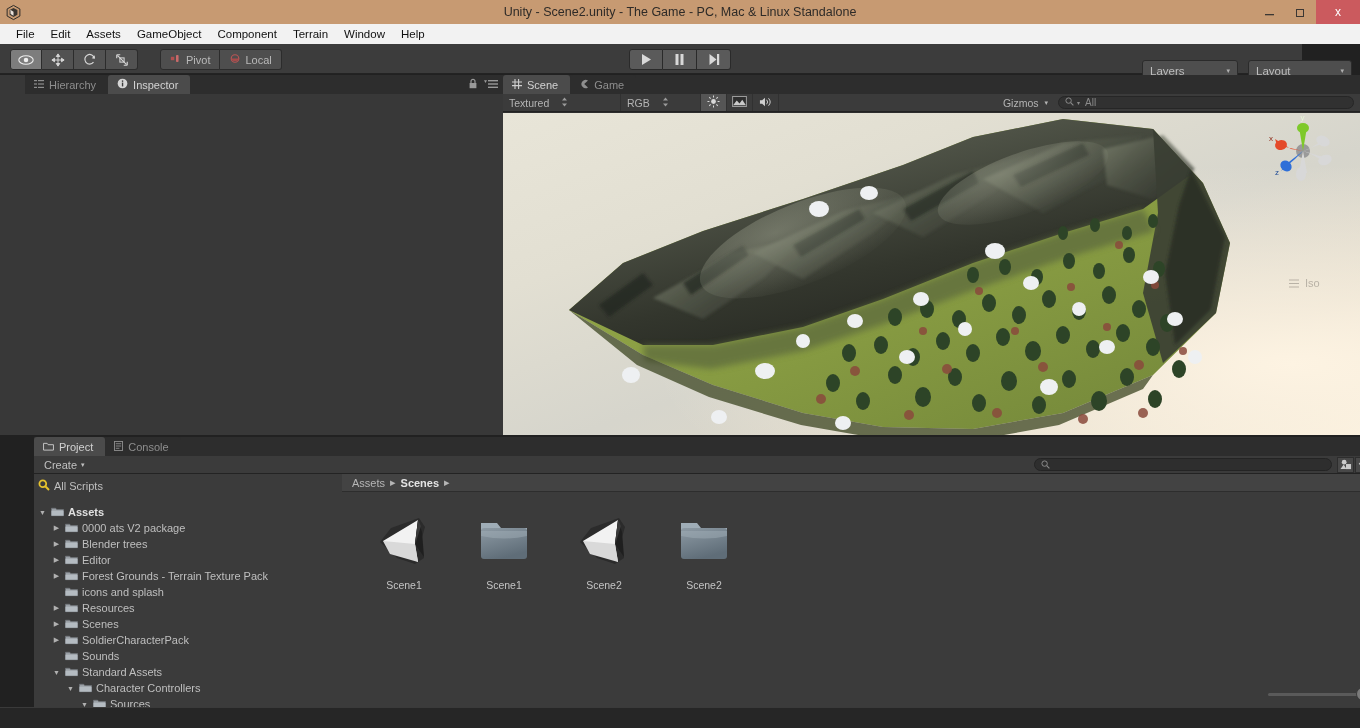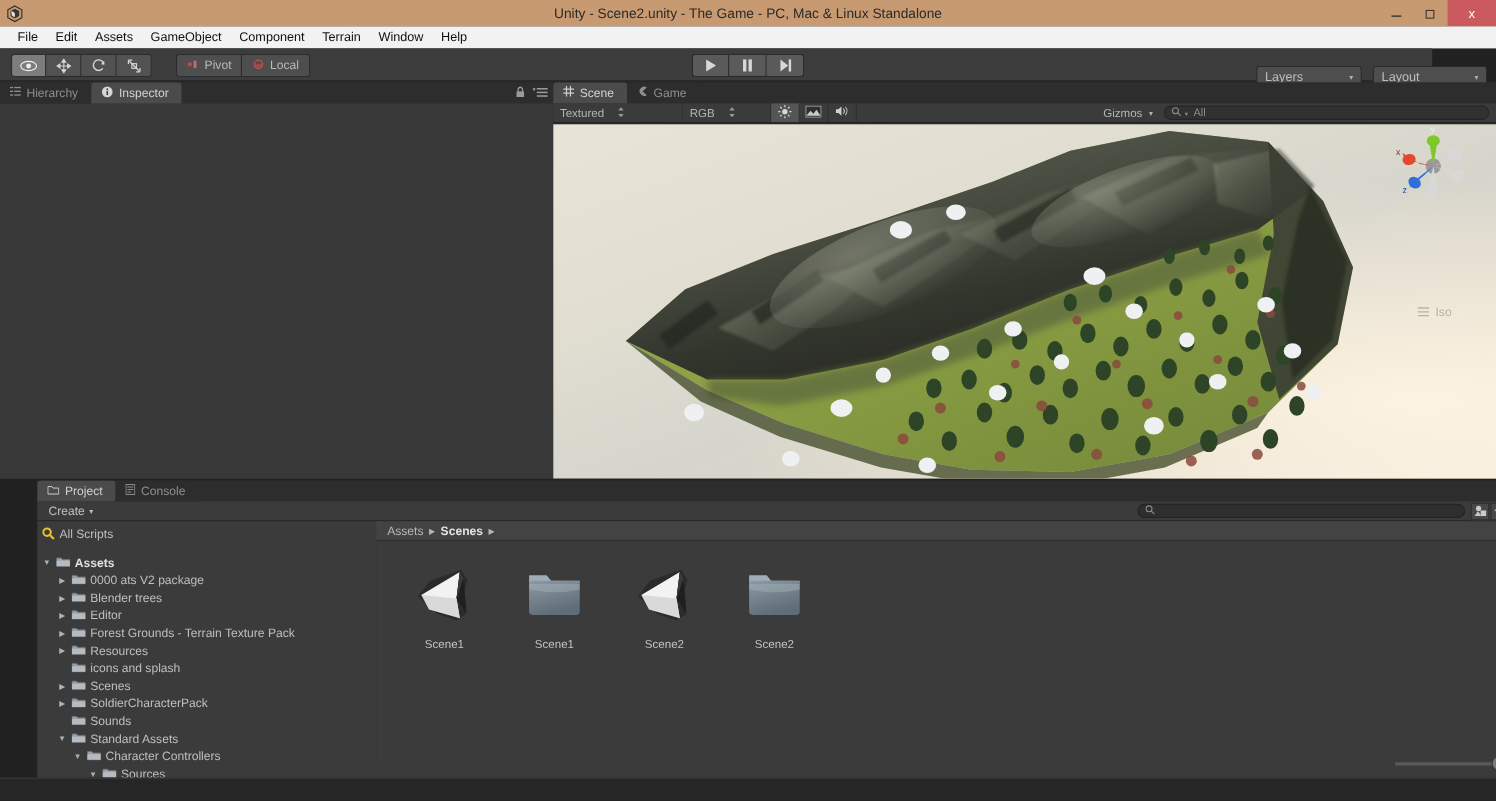--- a/index.html
+++ b/index.html
@@ -74,20 +74,21 @@
     border:1px solid #2b2b2b; border-radius:3px;
     display:flex; align-items:center; padding:0 7px; color:#bdbdbd; font-size:11.5px;
   }
   .ddl .cap{ flex:1; }
   .ddl .arrow{ font-size:7px; color:#b0b0b0; margin-left:6px; }
 
   
   .leftpanel{
     position:absolute; left:0; top:75px; width:503px; height:360px;
     background:#383838;
+    padding-left:25px;
   }
   .tabstrip{ position:relative; height:19px; background:#2d2d2d; display:flex; }
   .tab{
     height:19px; padding:0 12px 0 9px; display:flex; align-items:center; gap:5px;
     background:#2d2d2d; color:#8e8e8e; font-size:11px;
     border-top-left-radius:3px; border-top-right-radius:3px;
   }
   .tab.active{ background:#4b4b4b; color:#d2d2d2; }
   .panelbody{ background:#383838; width:100%; height:341px; }
   .panelicons{ position:absolute; right:5px; top:3px; display:flex; gap:6px; align-items:center; }
@@ -758,38 +759,38 @@
           <span class="twist">▶</span>
           <span>
             <svg width="13" height="11" viewBox="0 0 14 11">
                 <path d="M0.5 2 H5 L6.2 3.4 H13.5 V10 H0.5 Z" fill="#9aa0a6" stroke="#6d7277" stroke-width="0.8"></path>
                 <path d="M0.5 4.6 H13.5 V10 H0.5 Z" fill="#b4bbc1"></path>
               </svg>
           </span>
           <span>Forest Grounds - Terrain Texture Pack</span>
         </div>
         <div class="treerow" style="padding-left:18px">
+          <span class="twist empty">▶</span>
+          <span>
+            <svg width="13" height="11" viewBox="0 0 14 11">
+                <path d="M0.5 2 H5 L6.2 3.4 H13.5 V10 H0.5 Z" fill="#9aa0a6" stroke="#6d7277" stroke-width="0.8"></path>
+                <path d="M0.5 4.6 H13.5 V10 H0.5 Z" fill="#b4bbc1"></path>
+              </svg>
+          </span>
+          <span>icons and splash</span>
+        </div>
+        <div class="treerow" style="padding-left:18px">
           <span class="twist">▶</span>
           <span>
             <svg width="13" height="11" viewBox="0 0 14 11">
                 <path d="M0.5 2 H5 L6.2 3.4 H13.5 V10 H0.5 Z" fill="#9aa0a6" stroke="#6d7277" stroke-width="0.8"></path>
                 <path d="M0.5 4.6 H13.5 V10 H0.5 Z" fill="#b4bbc1"></path>
               </svg>
           </span>
           <span>Resources</span>
-        </div>
-        <div class="treerow" style="padding-left:18px">
-          <span class="twist empty">▶</span>
-          <span>
-            <svg width="13" height="11" viewBox="0 0 14 11">
-                <path d="M0.5 2 H5 L6.2 3.4 H13.5 V10 H0.5 Z" fill="#9aa0a6" stroke="#6d7277" stroke-width="0.8"></path>
-                <path d="M0.5 4.6 H13.5 V10 H0.5 Z" fill="#b4bbc1"></path>
-              </svg>
-          </span>
-          <span>icons and splash</span>
         </div>
         <div class="treerow" style="padding-left:18px">
           <span class="twist">▶</span>
           <span>
             <svg width="13" height="11" viewBox="0 0 14 11">
                 <path d="M0.5 2 H5 L6.2 3.4 H13.5 V10 H0.5 Z" fill="#9aa0a6" stroke="#6d7277" stroke-width="0.8"></path>
                 <path d="M0.5 4.6 H13.5 V10 H0.5 Z" fill="#b4bbc1"></path>
               </svg>
           </span>
           <span>Scenes</span>

